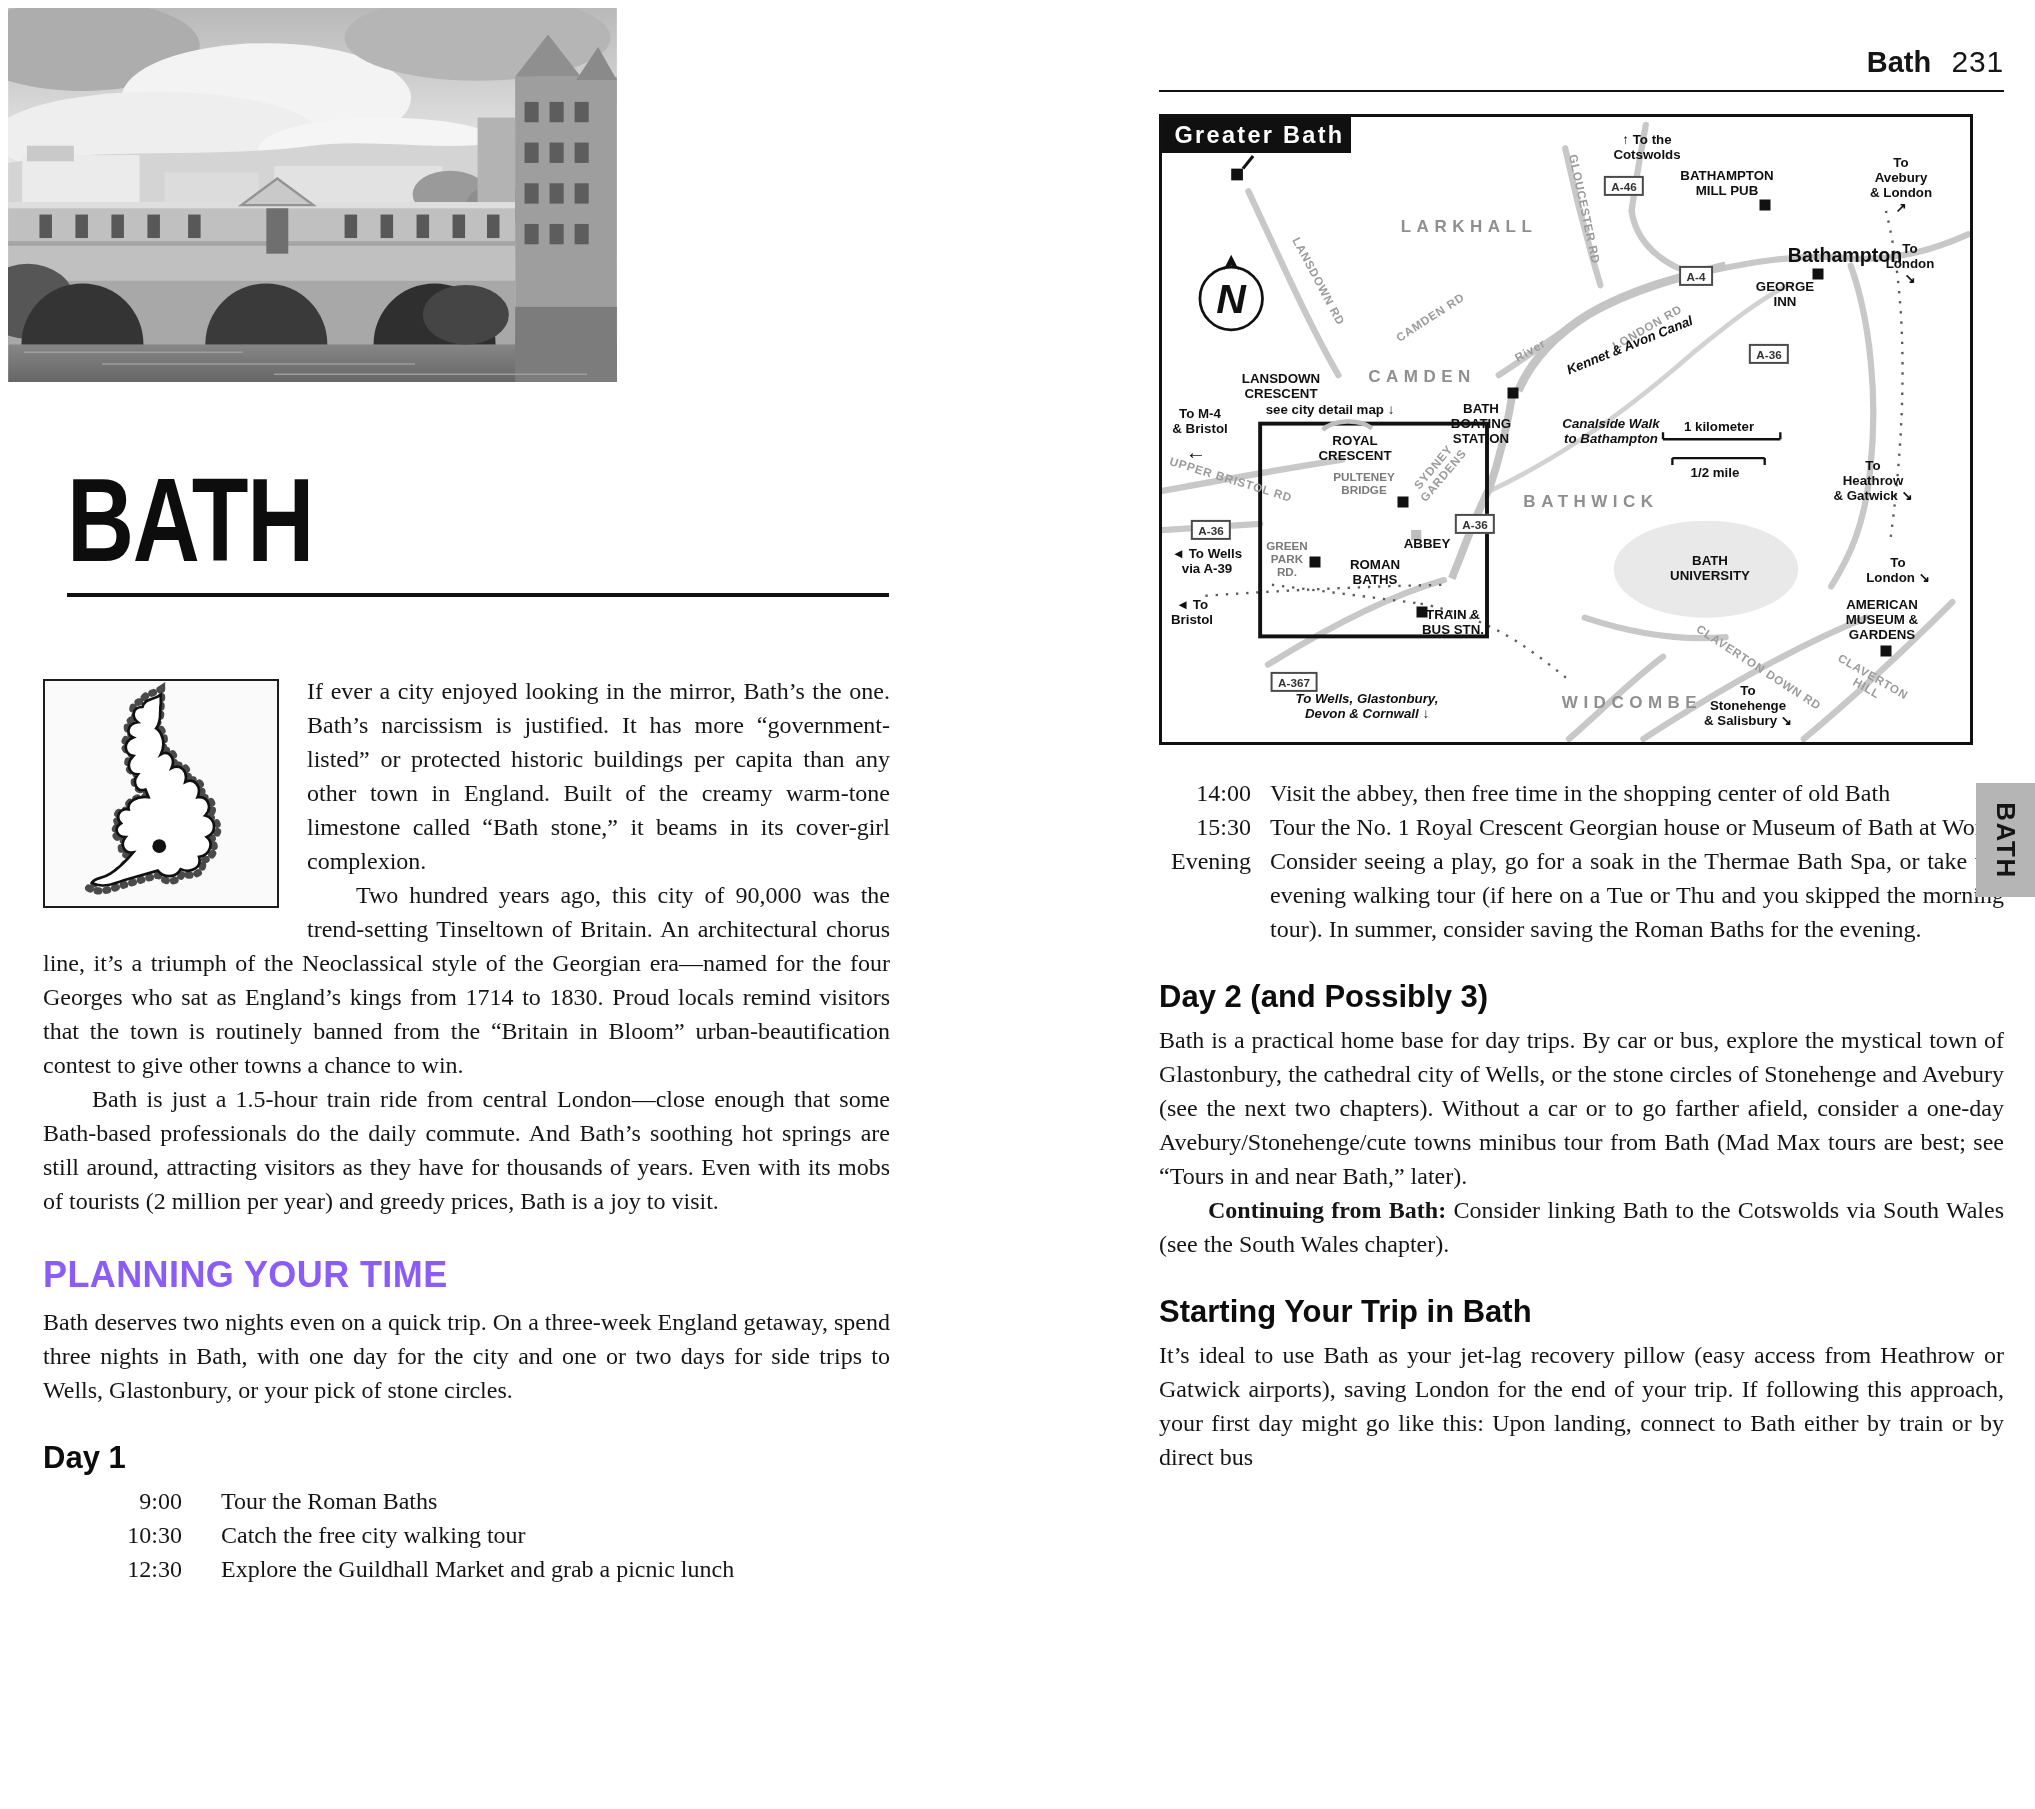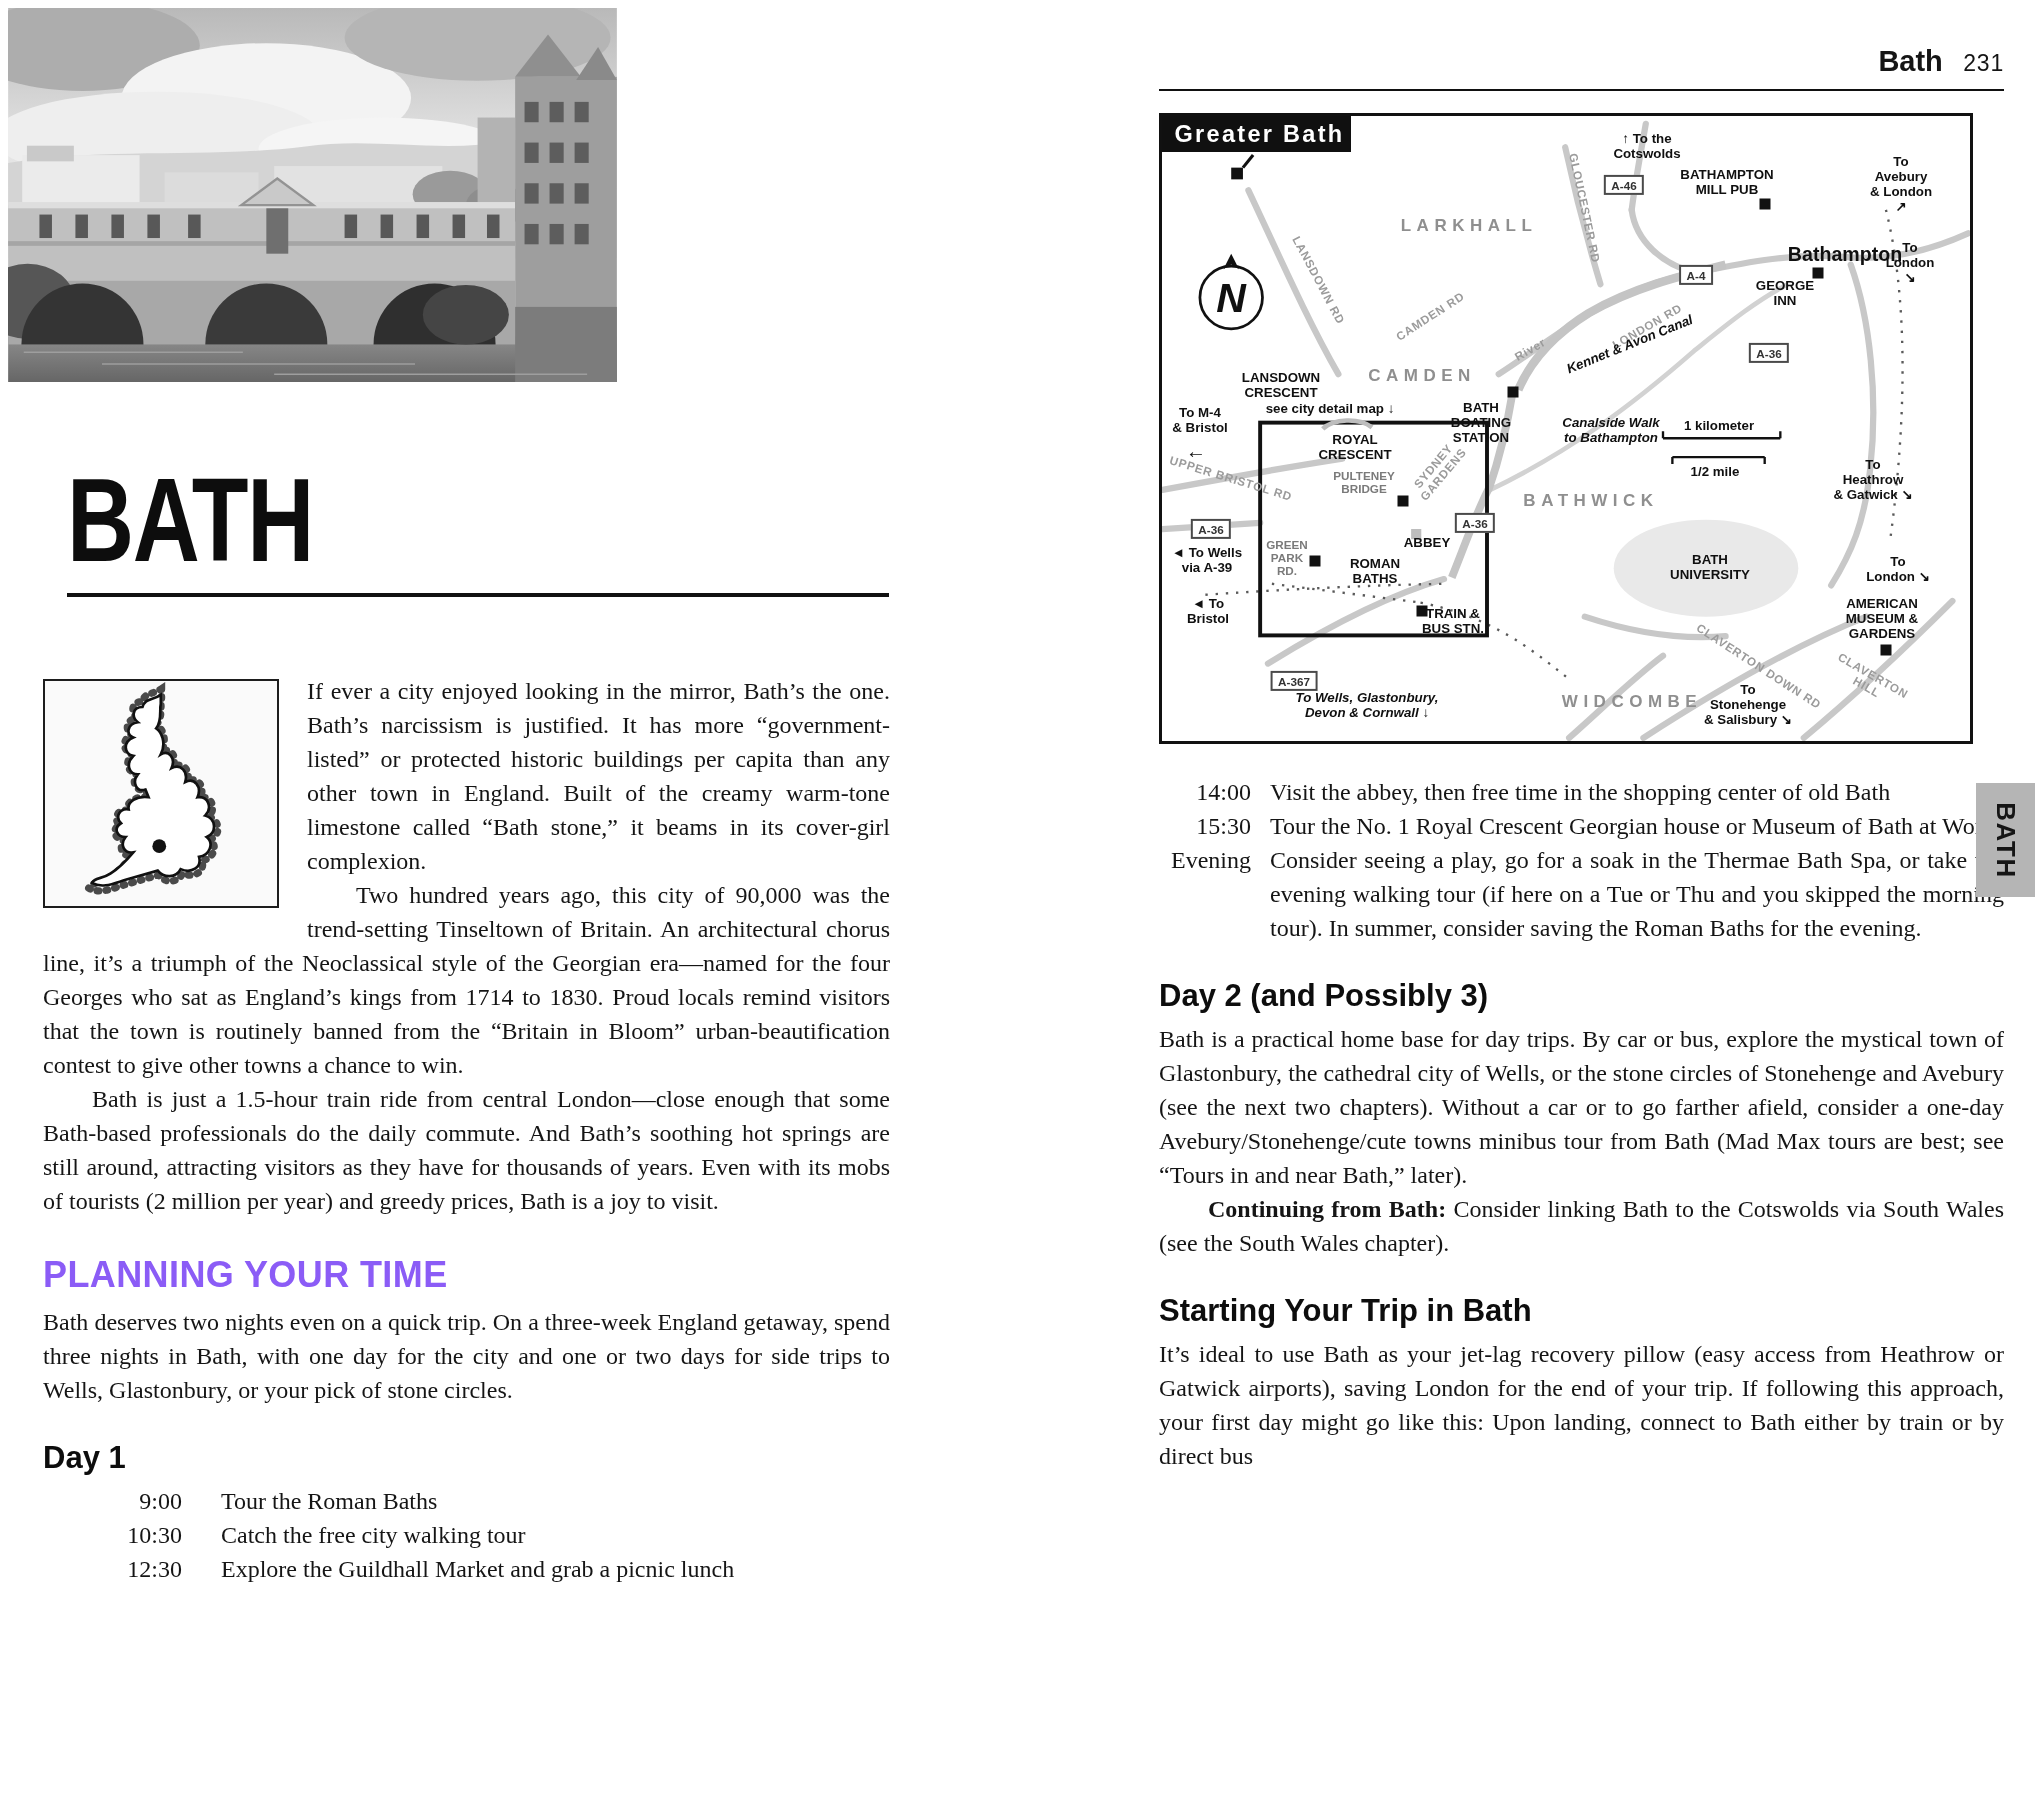--- a/index.html
+++ b/index.html
@@ -28,21 +28,21 @@
   .sched-row{display:grid;grid-template-columns:139px 1fr;column-gap:39px;}
   .sched--right .sched-row{grid-template-columns:92px 1fr;column-gap:19px;}
   .sched-time{text-align:right;font-size:24px;line-height:34px;}
   .sched-text{font-size:24px;line-height:34px;text-align:justify;}
 
   
   .right-col{position:absolute;left:1159px;top:45px;width:845px;}
   .page-head{display:flex;justify-content:flex-end;align-items:baseline;gap:20.4px;
       font-family:"Liberation Sans",sans-serif;}
   .page-head .ttl{font-weight:bold;font-size:29px;}
-  .page-head .num{font-size:23px;font-weight:normal;letter-spacing:0.8px;}
+  .page-head .num{font-size:30px;font-weight:normal;letter-spacing:0.8px;}
   .head-rule{height:2.3px;background:#111;margin-top:11px;}
 
   
   .map{position:relative;margin-top:22px;width:808px;height:625px;border:3.1px solid #111;
       background:#fff;overflow:hidden;font-family:"Liberation Sans",sans-serif;}
   .map-titlebar{position:absolute;left:0;top:0;width:189px;height:36px;background:#101010;
       z-index:4;display:flex;align-items:center;padding-left:12.5px;box-sizing:border-box;}
   .map-titlebar span{color:#fff;font-weight:bold;font-size:23.5px;letter-spacing:2.3px;}
   .map-roads{position:absolute;left:0;top:0;z-index:0;}
   .ml{position:absolute;z-index:2;transform:translate(-50%,-50%);text-align:center;
@@ -300,21 +300,21 @@
         <div class="ml hood" style="left: 470px; top: 586px; transform: translate(-50%, -50%) rotate(0deg);">WIDCOMBE</div>
         <div class="ml blk" style="left: 586px; top: 589px; transform: translate(-50%, -50%) rotate(0deg);">To
 Stonehenge
 &amp; Salisbury ↘</div>
         <div class="ml blk" style="left: 38px; top: 305px; transform: translate(-50%, -50%) rotate(0deg);">To M-4
 &amp; Bristol</div>
         <div class="ml arrow" style="left: 34px; top: 335px; transform: translate(-50%, -50%) rotate(0deg);">←</div>
         <div class="ml road" style="left: 69px; top: 362px; transform: translate(-50%, -50%) rotate(17deg);">UPPER BRISTOL RD</div>
         <div class="ml blk" style="left: 45px; top: 445px; transform: translate(-50%, -50%) rotate(0deg);">◄ To Wells
 via A-39</div>
-        <div class="ml blk" style="left: 46px; top: 496px; transform: translate(-50%, -50%) rotate(0deg);">◄ To
+        <div class="ml blk" style="left: 30px; top: 496px; transform: translate(-50%, -50%) rotate(0deg);">◄ To
 Bristol</div>
         <div class="ml ital" style="left: 205px; top: 590px; transform: translate(-50%, -50%) rotate(0deg);">To Wells, Glastonbury,
 Devon &amp; Cornwall ↓</div>
       </div>
     <div>
         <div class="shield" style="left: 462px; top: 69px;">A-46</div>
         <div class="shield" style="left: 534px; top: 159px;">A-4</div>
         <div class="shield" style="left: 607px; top: 237px;">A-36</div>
         <div class="shield" style="left: 313px; top: 407px;">A-36</div>
         <div class="shield" style="left: 49px; top: 413px;">A-36</div>

